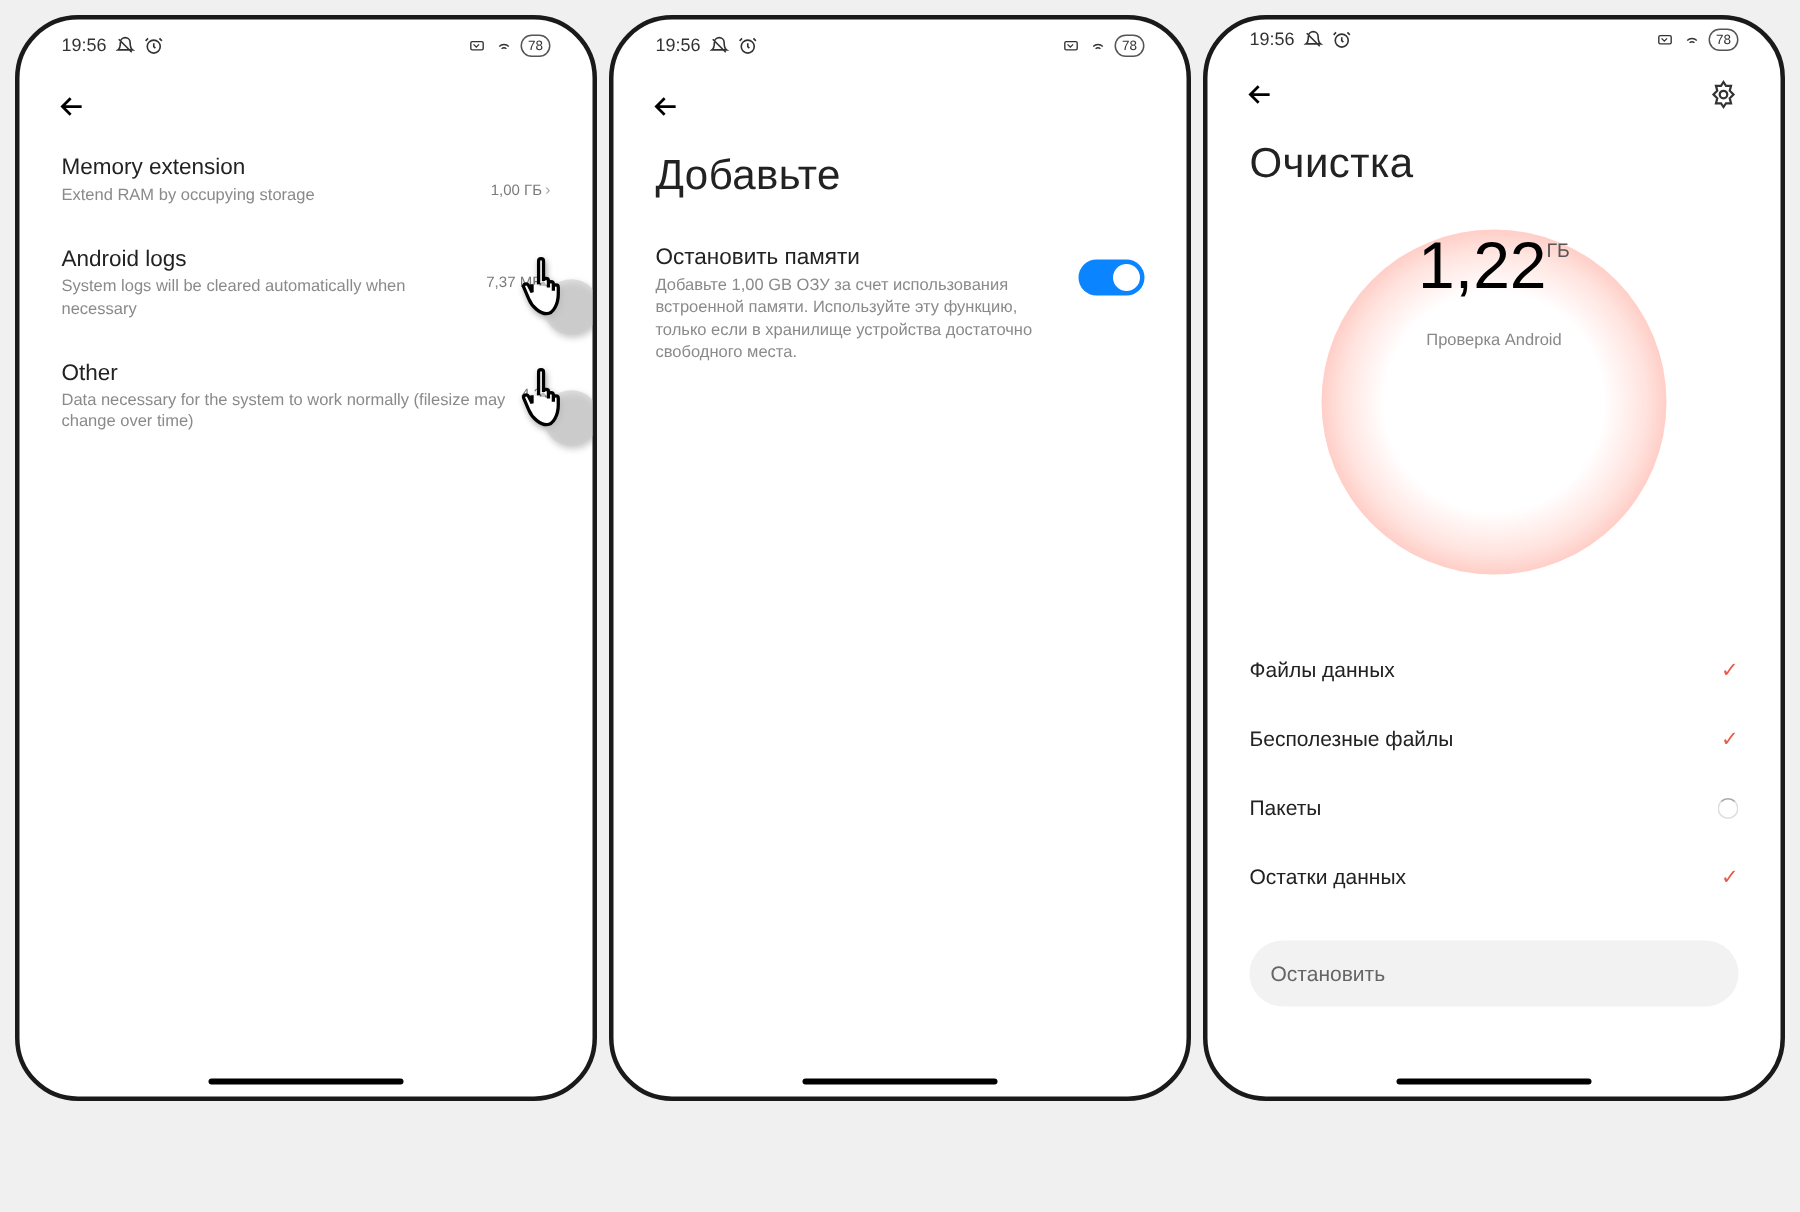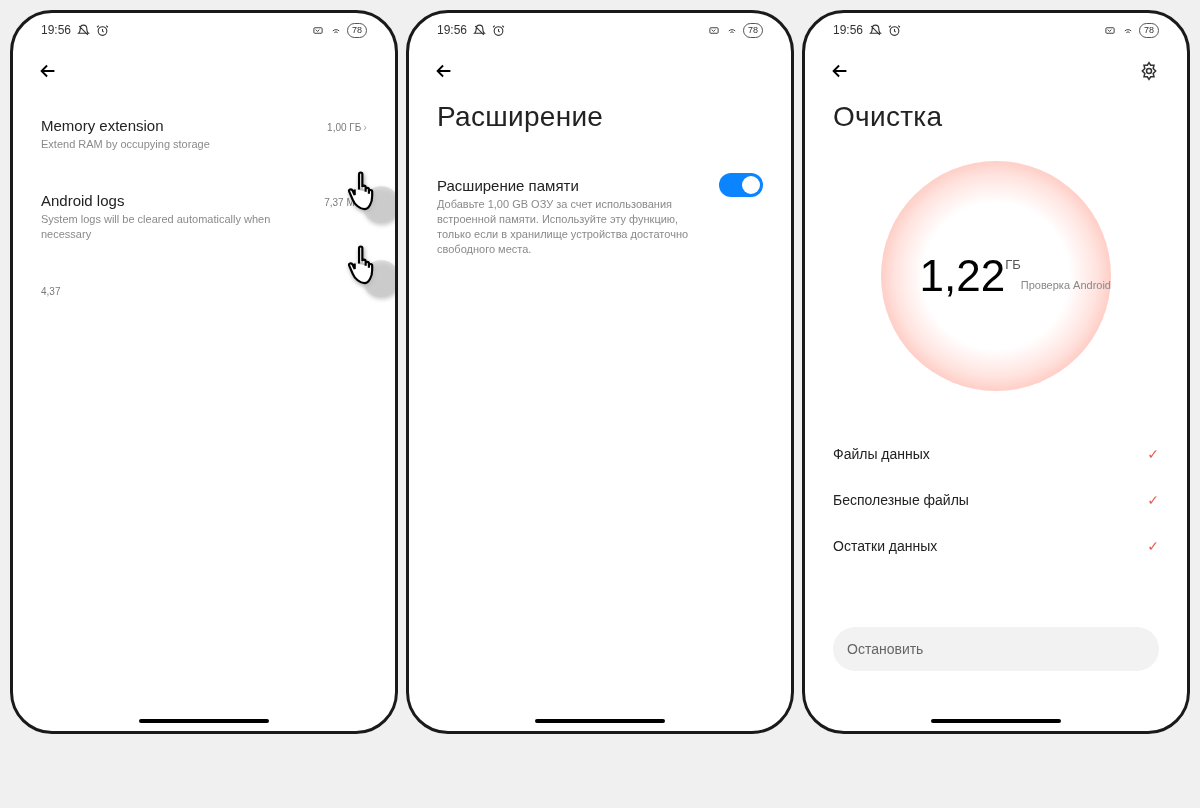--- a/index.html
+++ b/index.html
@@ -45,21 +45,21 @@
   }
   .back-btn { width: 28px; height: 28px; display:flex; align-items:center; cursor:pointer; }
   .gear-btn { width: 28px; height: 28px; display:flex; align-items:center; justify-content:center; cursor:pointer; }
   .title {
     font-size: 28px; font-weight: 400; color: #222;
     padding: 10px 28px 18px; letter-spacing: 0.3px;
   }
   .list { padding: 0 28px; flex: 1; overflow: hidden; }
   .item { display: flex; justify-content: space-between; align-items: flex-start;
           padding: 12px 0 14px; position: relative; }
-  .item-body { flex: 1; padding-right: 10px; margin-top: 14px; }
+  .item-body { flex: 1; padding-right: 10px; }
   .item-title { font-size: 15px; color: #222; margin-bottom: 3px; }
   .item-desc { font-size: 11px; color: #8a8a8a; line-height: 1.35; }
   .item-value { font-size: 10px; color: #7a7a7a; white-space: nowrap; margin-top: 18px; }
   .chev { font-size: 11px; color: #aaa; margin-left: 2px; }
   .toggle {
     width: 44px; height: 24px; border-radius: 14px; background: #0a84ff;
     position: relative; flex-shrink: 0; margin-top: 10px;
   }
   .toggle::after {
     content:""; position:absolute; right:3px; top:3px; width:18px; height:18px;
@@ -71,21 +71,21 @@
   }
   .side-btn-l { position:absolute; left:-5px; top:180px; width:3px; height:60px; background:#222; border-radius:2px; }
   .side-btn-l2 { position:absolute; left:-5px; top:260px; width:3px; height:90px; background:#222; border-radius:2px; }
   .side-btn-r { position:absolute; right:-5px; top:220px; width:3px; height:80px; background:#222; border-radius:2px; }
 
   
   .scan-area { display:flex; flex-direction:column; align-items:center; padding: 10px 0 30px; }
   .scan-ring {
     width: 230px; height: 230px; border-radius: 50%;
     background: radial-gradient(circle at 50% 50%, #fff 0%, #fff 45%, rgba(255,130,110,0.22) 62%, rgba(255,120,100,0.42) 74%, rgba(255,150,130,0.08) 90%, rgba(255,255,255,0) 100%);
-    display:flex; align-items:center; justify-content:flex-end; flex-direction:row;
+    display:flex; align-items:center; justify-content:flex-start; flex-direction:column;
   }
   .scan-value { font-size: 44px; font-weight:500; color:#000; }
   .scan-unit { font-size: 13px; vertical-align: top; position:relative; top:6px; color:#555; }
   .scan-sub { font-size: 11px; color:#888; margin-top: 18px; }
   .scan-list { padding: 10px 28px; }
   .scan-item { display:flex; justify-content:space-between; align-items:flex-end;
                padding: 15px 0; font-size:14px; color:#222;gap:16px; }
   .check-mark { color:#e85a4a; font-size:14px; }
   .spinner {
     width:14px; height:14px; border:1.5px solid #ddd; border-top-color:#aaa;
@@ -152,20 +152,24 @@
       <div class="item-value"><span>1,00 ГБ</span><span class="chev">›</span></div>
     </div>
     <div class="item">
       <div class="item-body">
         <div class="item-title">Android logs</div>
         <div class="item-desc">System logs will be cleared automatically when necessary</div>
       </div>
       <div class="item-value"><span>7,37 МБ</span><span class="chev">›</span></div>
     </div>
     <div class="item">
+      <div class="item-body">
+        <div class="item-title">Other</div>
+        <div class="item-desc">Data necessary for the system to work normally (filesize may change over time)</div>
+      </div>
       <div class="item-value"><span>4,37</span></div>
     </div>
   </div>
 
   <div class="home-indicator"></div>
 
   <div class="hand-cursor" style="right:-10px; top:148px;">
     <svg viewBox="0 0 64 64" width="70" height="70">
         <circle cx="42" cy="40" r="17" fill="#ccc" opacity="0.6"></circle>
         <path fill="#fff" stroke="#000" stroke-width="2" d="M22 26V12c0-2 3-2 3 0v12M25 24c0-2 3-2 3 0v4M28 26c0-2 3-2 3 0v4M31 28c0-2 3-2 3 0v4c0 6-3 12-7 12s-9-4-11-9l-3-7c-1-2 2-3 3-1l2 4V26"></path>
@@ -208,26 +212,26 @@
   </div>
 
   <div class="header">
     <div class="back-btn">
       <svg width="22" height="22" viewBox="0 0 24 24" fill="none" stroke="#000" stroke-width="2">
           <path d="M19 12H5M11 18l-6-6 6-6"></path>
         </svg>
     </div>
   </div>
 
-  <div class="title">Расширение</div>
+  <div class="title">Добавьте</div>
 
   <div class="list">
     <div class="item">
       <div class="item-body">
-        <div class="item-title">Расширение памяти</div>
+        <div class="item-title">Остановить памяти</div>
         <div class="item-desc">Добавьте 1,00 GB ОЗУ за счет использования встроенной памяти. Используйте эту функцию, только если в хранилище устройства достаточно свободного места.</div>
       </div>
       <div class="toggle"></div>
     </div>
   </div>
 
   <div class="home-indicator"></div>
 </div>
 
 <div class="phone">
@@ -286,20 +290,24 @@
   <div class="scan-list">
     <div class="scan-item">
       <span>Файлы данных</span>
       <span class="check-mark">✓</span>
     </div>
     <div class="scan-item">
       <span>Бесполезные файлы</span>
       <span class="check-mark">✓</span>
     </div>
     <div class="scan-item">
+      <span>Пакеты</span>
+      <span class="spinner"></span>
+    </div>
+    <div class="scan-item">
       <span>Остатки данных</span>
       <span class="check-mark">✓</span>
     </div>
   </div>
 
   <div style="flex:1"></div>
   <div class="stop-btn">Остановить</div>
 
   <div class="home-indicator"></div>
 </div>

